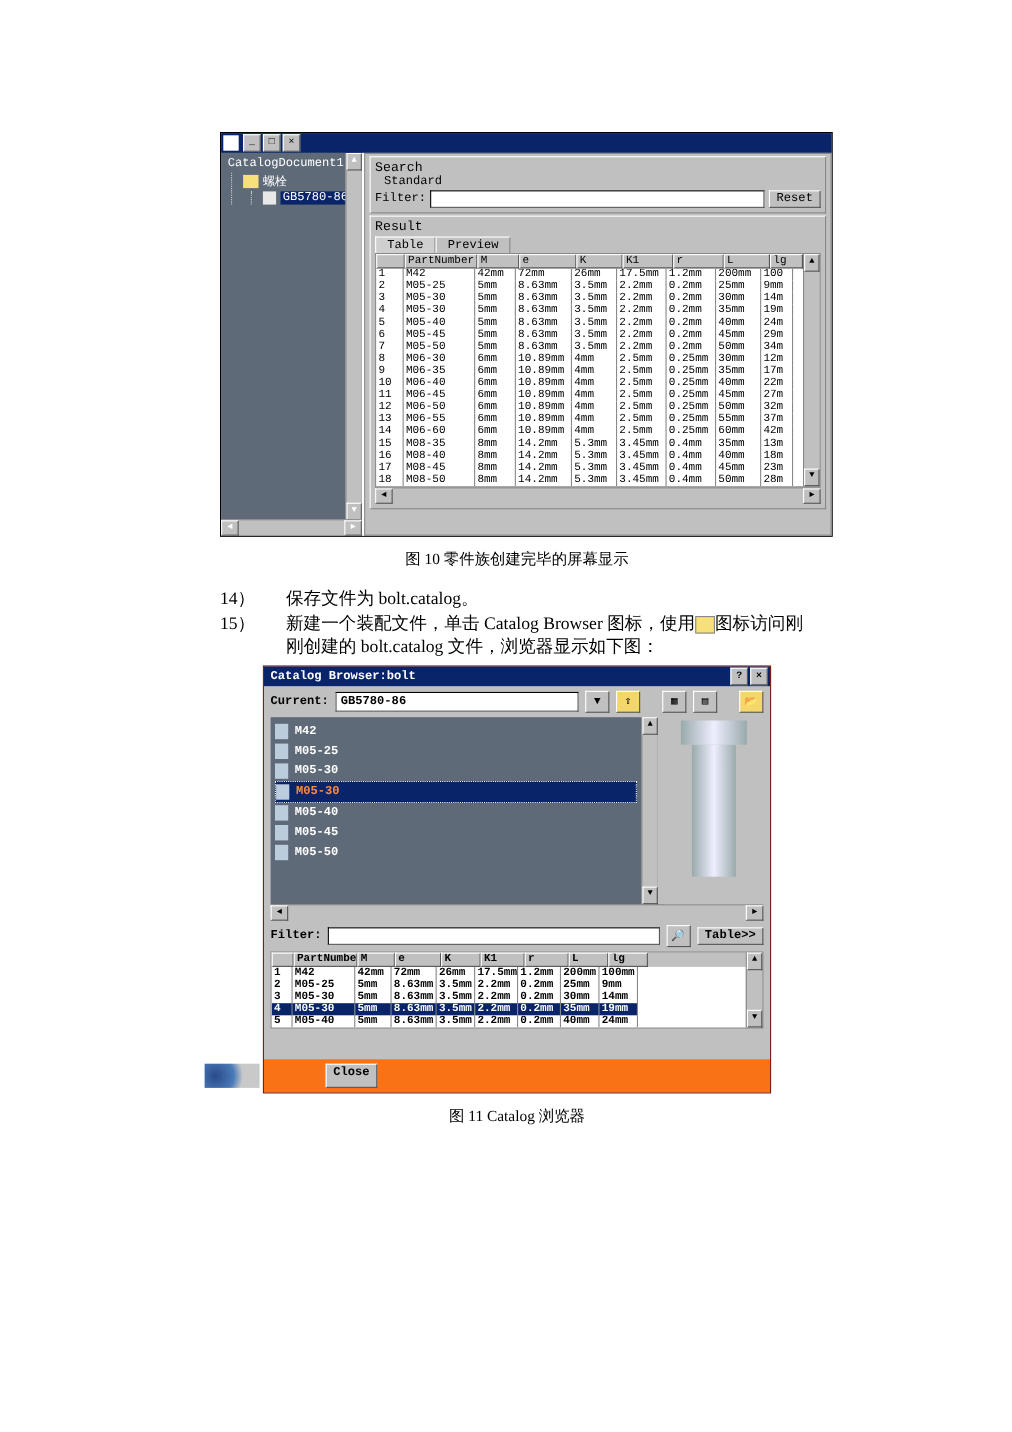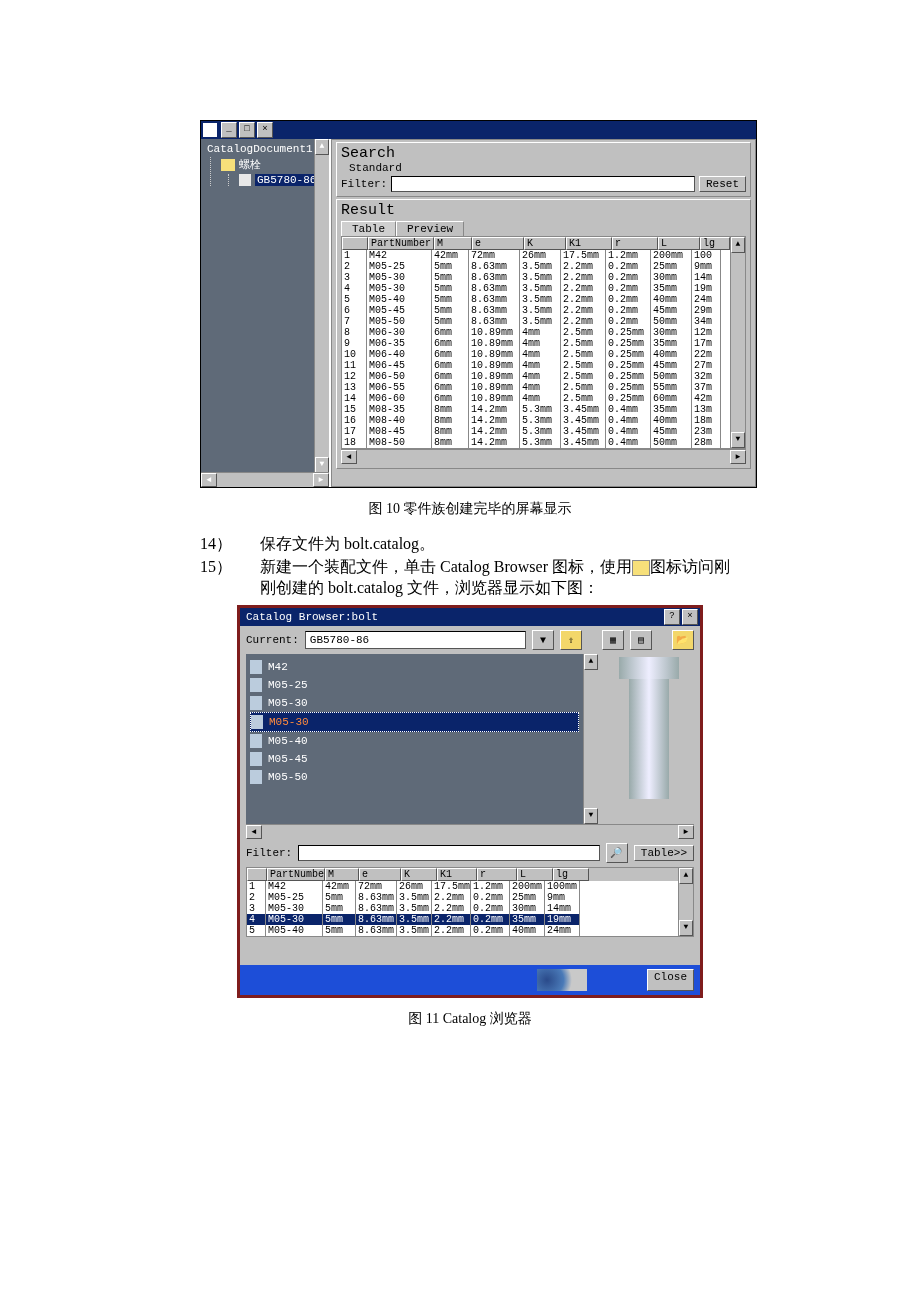--- a/index.html
+++ b/index.html
@@ -47,21 +47,21 @@
     overflow:hidden;
   }
   .tree-row { display:flex; align-items:center; gap:4px; margin-bottom:2px; white-space:nowrap; }
   .tree-ico { width:14px; height:12px; background:#80c0ff; display:inline-block; }
   .folder { width:14px; height:12px; background:#f7e07a; display:inline-block; }
   .doc { width:12px; height:12px; background:#e8e8e8; display:inline-block; }
   .sel { background:#0a246a; color:#fff; padding:0 2px; }
   .tree-lines { border-left:1px dotted #ccc; margin-left:7px; padding-left:10px; }
   .rightpane { flex:1; background:#c0c0c0; border:1px solid #888; }
   .grp { border:1px solid #888; border-top-color:#fff; border-left-color:#fff; margin:2px 4px; padding:2px 4px; }
-  .grplbl { font-size:15px; }
+  .grplbl { font-size:12px; }
   .btn3d {
     background:#c0c0c0;
     border:1px solid #fff;
     border-right-color:#555; border-bottom-color:#555;
     padding:1px 6px;
     font-size:11px;
     display:inline-block;
   }
   .tabs { display:flex; margin:2px 0 0 0; }
   .tab {
@@ -84,40 +84,41 @@
   .hscroll .track { flex:1; }
   .caption { text-align:center; font-size:14px; margin:12px 0 16px 0; font-family:"SimSun"; }
   .step { display:flex; margin:2px 0; font-family:"SimSun","Times New Roman",serif; font-size:16px;}
   .stepnum { width:60px; }
   .stepbody { flex:1; }
   .inline-ico { display:inline-block; width:16px; height:14px; background:#f7e07a; vertical-align:middle; border:1px solid #888; }
   
   .win2 {
     font-family:"Courier New","SimSun",monospace;
     font-size:11px;
-    border:3px solid #7f1d1d;
+    border:1px solid #7f1d1d;
     background:#c0c0c0;
     width:460px;
     margin:6px auto;
+    font-weight:bold;
   }
   .toolbar2 { display:flex; align-items:center; padding:4px 6px; background:#c0c0c0; gap:6px; }
   .dropdown { background:#fff; border:1px solid #555; border-top-color:#000; height:16px; flex:1; padding:0 4px; display:flex; align-items:center; }
   .icobtn { width:20px; height:18px; border:1px solid #fff; border-right-color:#555; border-bottom-color:#555; background:#c0c0c0; display:inline-flex; align-items:center; justify-content:center; font-size:10px;}
   .list2 { background:#5f6a78; margin:0 6px; height:170px; display:flex; }
   .list2-body { flex:1; color:#fff; padding:4px; overflow:hidden; }
   .li2 { display:flex; align-items:center; gap:6px; padding:2px 0; }
   .li2 .mk { width:12px; height:14px; background:#bcd; display:inline-block; }
   .li2.sel { border:1px dotted #fff; }
   .li2.sel span.lbl { color:#ff8b3d; }
   .preview { width:90px; background:#c0c0c0; margin:0 6px 0 0; display:flex; align-items:center; justify-content:center; }
   .bolt { width:40px; height:120px; background:linear-gradient(90deg,#9aa,#eef,#9aa); position:relative; }
   .bolt::before { content:""; position:absolute; top:-22px; left:-10px; width:60px; height:22px; background:linear-gradient(90deg,#9aa,#eef,#9aa); }
   .filterbar { display:flex; align-items:center; gap:6px; padding:4px 6px; }
   .win2 .tbl2 { margin:0 6px 4px 6px; }
-  .footer2 { display:flex; justify-content:flex-end; padding:4px 6px; background:#1d4ed8;margin-top:28px; }
+  .footer2 { display:flex; padding:4px 6px; background:#f97316;margin-top:28px; }
   .star { position:relative; left:-60px; }
   .swirl { width:50px; height:22px; background:radial-gradient(circle at 20% 50%, #2a4a8a 0%, #4a7ab8 40%, #c9c9c9 60%); }
   .footnote { font-size:12px; color:#333; margin-top:30px; margin-left:-30px;}
   .hl-row .td { background:#0a246a; color:#fff; }
 </style>
 </head>
 <body>
 
 <div class="page">
 

